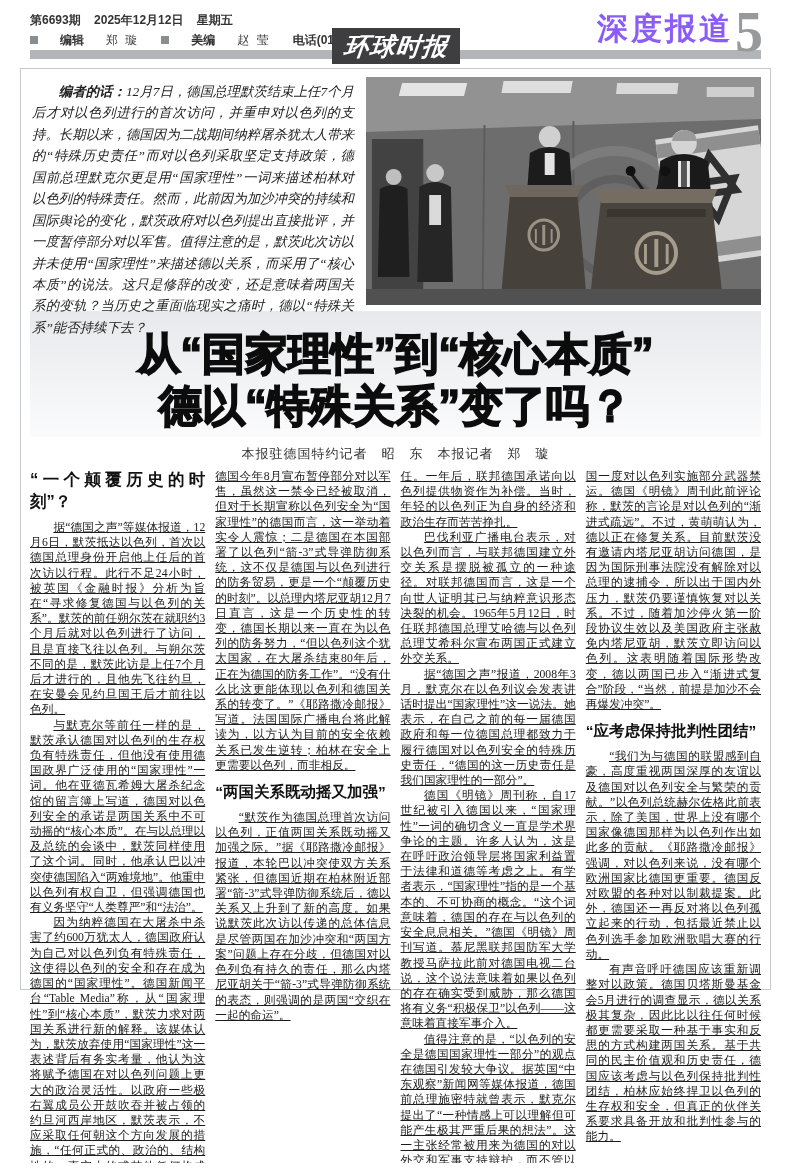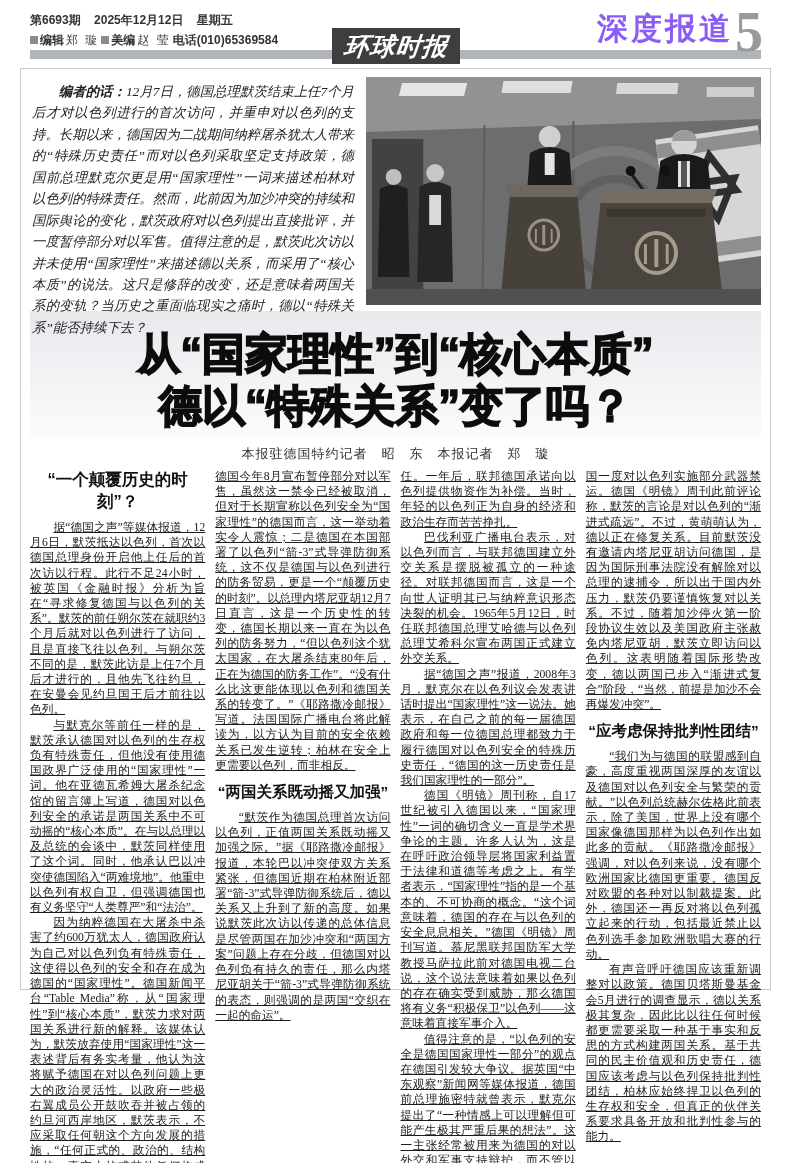--- a/index.html
+++ b/index.html
@@ -5,21 +5,21 @@
   html,body{margin:0;padding:0;background:#fff;}
   .page{position:relative;width:791px;height:1172px;background:#fff;overflow:hidden;
         font-family:"Liberation Serif","DejaVu Serif",serif;color:#1a1a1a;}
 
   
   .topbar{position:absolute;top:0;left:0;right:0;height:66px;}
   .rule{position:absolute;left:30px;right:30px;top:50px;height:9px;background:#b2b5b7;}
   .top-left{position:absolute;left:30px;top:10px;font-size:12px;color:#2b2b2b;line-height:20px;
             font-family:"Liberation Sans",sans-serif;}
   .issue-line span{margin-right:10px;font-weight:bold;color:#333;}
-  .staff-line{display:flex;align-items:center;gap:2px;font-weight:bold;color:#333;}
+  .staff-line{display:flex;align-items:center;gap:22px;font-weight:bold;color:#333;}
   .bullet{display:inline-block;width:8px;height:8px;background:#8a8d8f;}
   .staff-line .name{font-weight:normal;letter-spacing:2px;color:#444;}
   .masthead{position:absolute;left:332px;top:28px;width:128px;height:36px;background:#3e3e40;
             display:flex;align-items:center;justify-content:center;z-index:2;}
   .masthead span{color:#fff;font-size:25px;font-weight:bold;font-style:italic;letter-spacing:1px;
                  font-family:"DejaVu Serif",serif;transform:skewX(-6deg);}
   .section-block{position:absolute;right:28px;top:8px;display:flex;align-items:flex-start;z-index:2;}
   .section-name{font-size:31px;font-weight:bold;color:#8b5cf6;letter-spacing:3px;
                 font-family:"Liberation Serif",serif;}
   .page-num{font-size:56px;line-height:48px;font-weight:bold;color:#97999b;
@@ -49,21 +49,21 @@
   .h-line1,.h-line2{font-family:"Liberation Sans","DejaVu Sans",sans-serif;font-weight:900;
             color:#0c0c0c;font-size:43px;line-height:1.2;letter-spacing:0px;
             -webkit-text-stroke:1.6px #0c0c0c;transform:scaleY(1.02);}
 
   
   .byline{text-align:center;font-size:13px;color:#333;margin:8px 0 6px 0;letter-spacing:1px;}
 
   
   .columns{display:flex;gap:10px;height:694px;overflow:hidden;}
   .col{flex:1;min-width:0;text-align:justify;}
-  .subhead{margin:9px 0 7px 0;text-align:center;font-size:15.5px;font-weight:bold;color:#111;
+  .subhead{margin:9px 0 7px 0;font-size:15.5px;font-weight:bold;color:#111;
            font-family:"Liberation Sans",sans-serif;letter-spacing:0px;}
   .subhead.first{margin-top:0;font-size:16.5px;}
   .para{margin:0;font-size:11.7px;line-height:1.3;color:#1c1c1c;text-indent:2em;text-decoration:underline;}
   .para.cont{text-indent:0;}
 </style>
 </head>
 <body>
 
 <div class="page">
 

